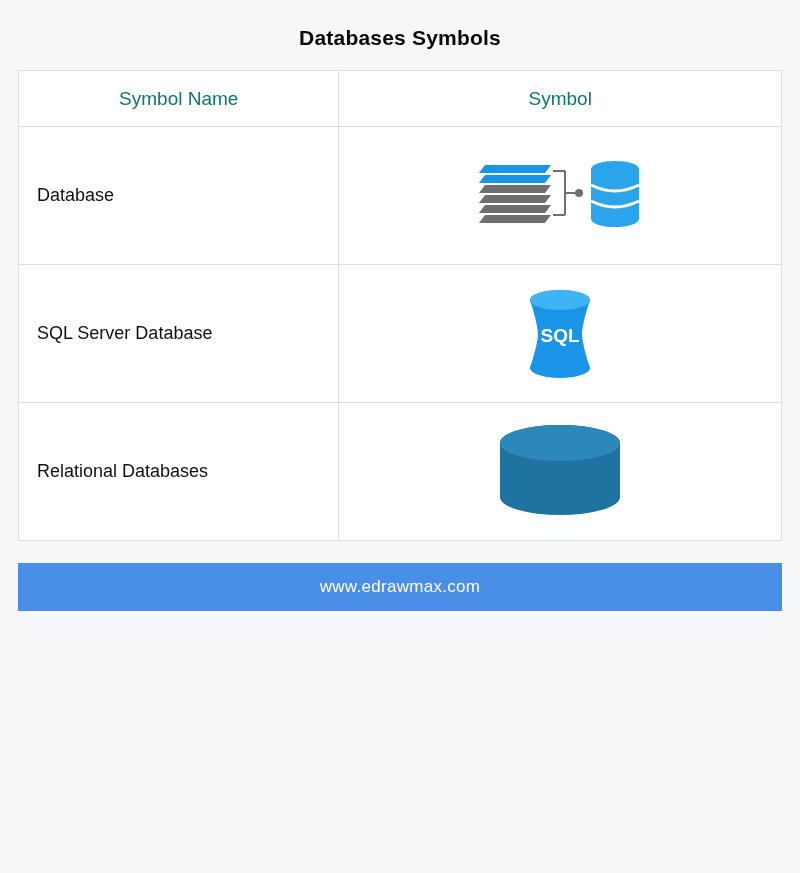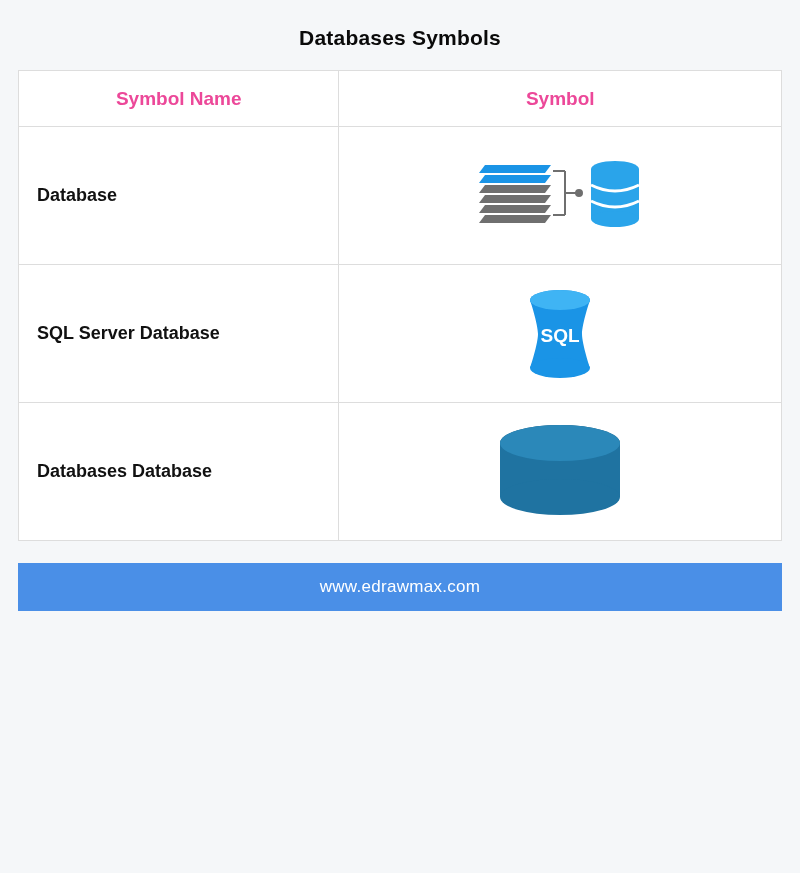--- a/index.html
+++ b/index.html
@@ -24,34 +24,33 @@
   table {
     width: 100%;
     border-collapse: collapse;
     background: #fff;
   }
   th, td {
     border: 1px solid #ddd;
     padding: 0;
   }
   th {
-    font-weight: 700;
+    font-weight: 400;
     font-size: 19px;
-    color: #ec4899;
+    color: #0f766e;
     text-align: center;
     height: 56px;
   }
   td.name {
     font-size: 18px;
     color: #111;
     padding-left: 18px;
     height: 138px;
     width: 42%;
     vertical-align: middle;
-    font-weight: bold;
   }
   td.symbol {
     text-align: right;
     vertical-align: middle;
     height: 138px;
   }
   td.symbol svg { display: block; margin: 0 auto; }
   .footer {
     margin-top: 22px;
     background: #4a8fe7;
@@ -122,21 +121,21 @@
               <path d="M15 16 C15 16 23 40 23 50 C23 60 15 84 15 84 L75 84 C75 84 67 60 67 50 C67 40 75 16 75 16 Z"></path>
               <ellipse cx="45" cy="84" rx="30" ry="10"></ellipse>
               <ellipse cx="45" cy="16" rx="30" ry="10" fill="#3fb4f4"></ellipse>
             </g>
             <text x="45" y="58" text-anchor="middle" font-family="Arial" font-size="19" font-weight="800" fill="#fff">SQL</text>
           </svg>
         </td>
       </tr>
 
       <tr>
-        <td class="name">Databases Database</td>
+        <td class="name">Relational Databases</td>
         <td class="symbol">
           <svg width="150" height="110" viewBox="0 0 150 110">
             <g>
               <ellipse cx="75" cy="26" rx="60" ry="18" fill="#165a7e"></ellipse>
               <rect x="15" y="26" width="120" height="54" fill="#1f73a1"></rect>
               <ellipse cx="75" cy="80" rx="60" ry="18" fill="#1f73a1"></ellipse>
               <ellipse cx="75" cy="26" rx="60" ry="18" fill="#2b88b9"></ellipse>
             </g>
           </svg>
         </td>

